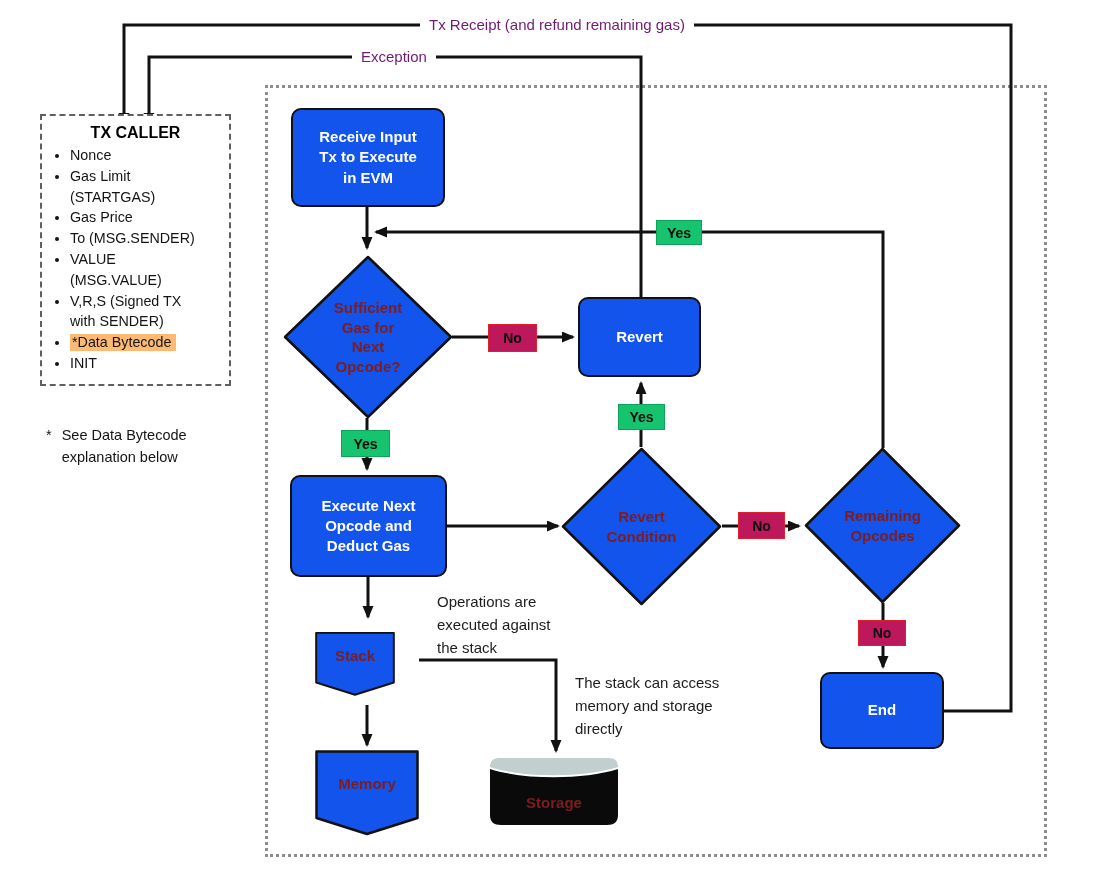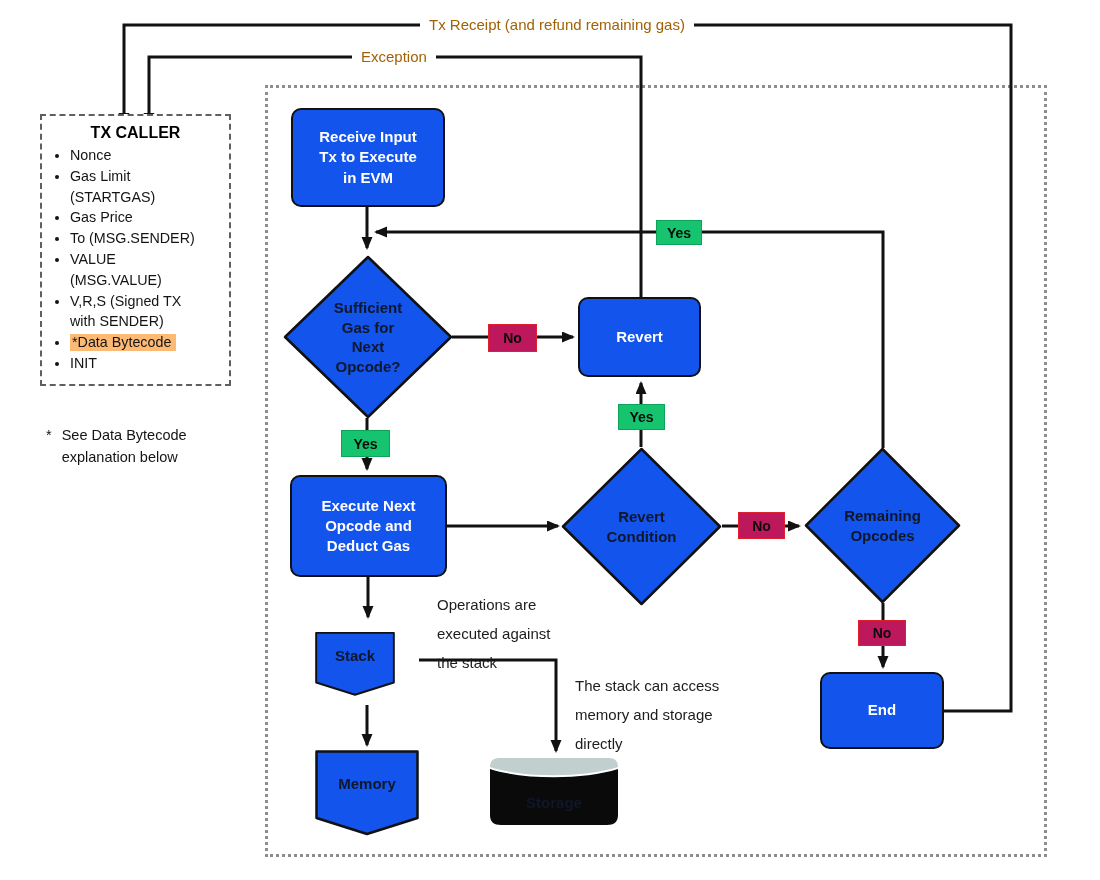--- a/index.html
+++ b/index.html
@@ -15,53 +15,53 @@
   .node { position:absolute; box-sizing:border-box; z-index:3; }
   .rbox {
     background:#1254ec; border:2.5px solid #111; border-radius:10px;
     display:flex; align-items:center; justify-content:center;
     color:#fff; font-weight:bold; font-size:15px; text-align:center;
     line-height:1.35; white-space:pre-line;
   }
   .shape-svg { position:absolute; left:0; top:0; width:100%; height:100%; }
   .dlabel, .plabel, .slabel {
     position:absolute; display:flex; align-items:center; justify-content:center;
-    color:#0f172a; font-weight:bold; font-size:15px; text-align:center;
+    color:#7f1d1d; font-weight:bold; font-size:15px; text-align:center;
     line-height:1.3; white-space:pre-line; z-index:4;
   }
   .dlabel { inset:0; }
   .plabel { left:0; right:0; top:0; height:68px; }
   .slabel { left:0; right:0; top:22px; bottom:0; }
   .badge {
     position:absolute; z-index:5; display:flex; align-items:center; justify-content:center;
     font-weight:bold; font-size:14px; color:#0b0b0b; box-sizing:border-box;
   }
   .badge.yes { background:#16c36e; border:1.5px solid #0fa35a; }
   .badge.no  { background:#be185d; border:1.5px solid #e0202f; }
   .linelabel {
     position:absolute; z-index:5; background:#ffffff; padding:0 9px;
-    font-size:15px; color:#a16207; height:22px; line-height:22px; white-space:nowrap;
+    font-size:15px; color:#701a75; height:22px; line-height:22px; white-space:nowrap;
   }
   .txpanel {
     position:absolute; left:40px; top:114px; width:191px; height:272px;
     border:2px dashed #5f5f5f; box-sizing:border-box; background:#fff; z-index:3;
   }
   .txpanel h3 { margin:8px 0 3px; text-align:center; font-size:16px; color:#000; }
   .txpanel ul {
     margin:0; padding:0 4px 0 28px; list-style:disc;
     font-size:14.3px; line-height:20.8px; color:#141414;
   }
   .pre { white-space:pre-line; }
   .hl { background:#fdba74; padding:0 5px 1px 2px; }
   .footnote {
     position:absolute; left:46px; top:424px; width:195px; display:flex; gap:10px;
     font-size:14.5px; line-height:22px; color:#141414; z-index:3;
   }
   .note {
-    position:absolute; font-size:15px; line-height:29px; color:#1c1c1c;
+    position:absolute; font-size:15px; line-height:23px; color:#1c1c1c;
     white-space:pre-line; z-index:3;
   }
 </style>
 </head>
 <body>
 
 <div class="canvas">
 
   <div class="flow-border"></div>
 

